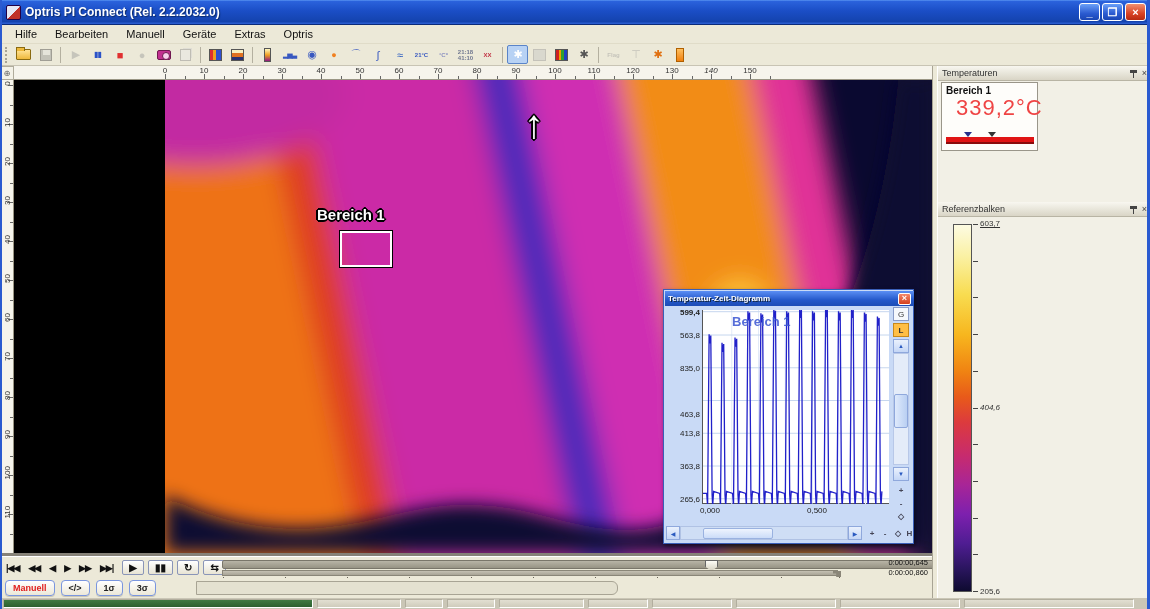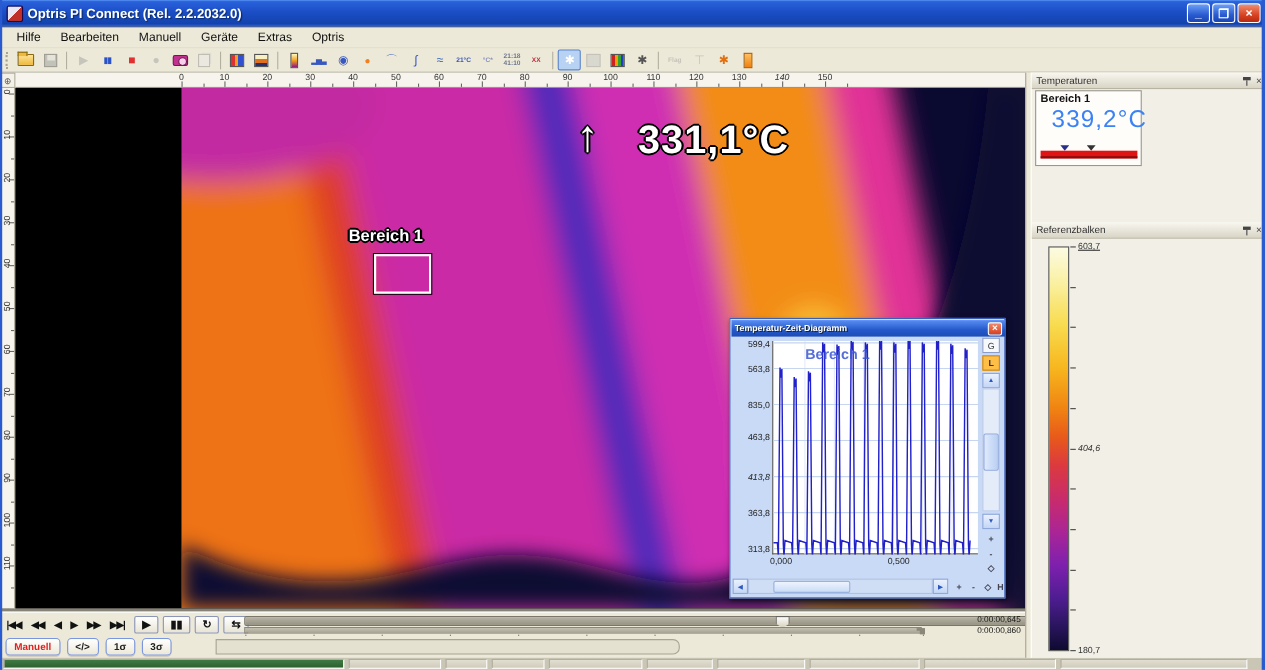--- a/index.html
+++ b/index.html
@@ -108,21 +108,21 @@
   #rightcol { left:937px; top:66px; width:213px; height:532px; background:#f2f0e6; border-left:1px solid #fff; position:absolute; }
   .p-header { position:absolute; left:0px; width:213px; height:15px; background:linear-gradient(180deg,#f8f7f0,#d9d5c6); border-bottom:1px solid #b8b4a4; display:flex; align-items:center; padding:0 4px; }
   .p-title { font-size:9px; color:#333; }
   .p-tools { margin-left:auto; display:flex; gap:5px; align-items:center; color:#444; font-size:9px; }
   .pin-icon { width:7px; height:9px; position:relative; }
   .pin-icon:before { content:""; position:absolute; left:0; top:1px; width:7px; height:3px; background:#444; }
   .pin-icon:after { content:""; position:absolute; left:3px; top:4px; width:1px; height:5px; background:#444; }
 
   #temp-card { position:absolute; left:3px; top:16px; width:97px; height:69px; background:#fefdfa; border:1px solid #9a968a; }
   #temp-area-label { font-size:10px; font-weight:bold; color:#111; padding:2px 0 0 4px; }
-  #temp-value { font-size:22px; color:#3b82f6; padding-left:14px; line-height:24px; letter-spacing:1px; }
+  #temp-value { font-size:22px; color:#ef4444; padding-left:14px; line-height:24px; letter-spacing:1px; }
   #temp-bar { position:absolute; left:4px; bottom:6px; width:88px; height:7px; background:#e01414; border-bottom:2px solid #8a0c0c; }
   .temp-marker { position:absolute; bottom:13px; width:0; height:0; border-left:4px solid transparent; border-right:4px solid transparent; border-top:5px solid #26308a; }
 
   #colorbar { position:absolute; left:15px; top:158px; width:19px; height:368px; border:1px solid #555;
     background:linear-gradient(180deg,#fdfbe2 0%,#faf0a0 9%,#f8dc50 19%,#f7b61e 30%,#f08312 40%,#e85a1a 47%,#dc3a3e 54%,#c72b6e 63%,#a82597 71%,#7d20ae 79%,#4f1d92 87%,#2a155e 94%,#0e0a30 100%); }
   .cb-tick { position:absolute; left:35px; width:5px; height:1px; background:#444; }
   .cb-lab { position:absolute; left:42px; font-size:8px; color:#333; }
 
   
   #frame-r { position:absolute; right:0; top:0; width:3px; height:609px; background:#2a5ad0; }
@@ -362,21 +362,20 @@
         </g>
         <ellipse cx="575" cy="330" rx="55" ry="130" fill="#fcc337"></ellipse>
         <ellipse cx="30" cy="15" rx="150" ry="70" fill="#c22aa2"></ellipse>
       </g>
       <path filter="url(#b9)" fill="#0a0830" d="M0,473 L0,415 C60,448 130,455 190,443 C245,432 272,420 330,426 C385,432 430,458 490,447 C560,434 625,345 675,240 C705,175 725,85 733,0 L767,0 L767,473 Z"></path>
     </svg>
 
     <div id="area-label" class="ovl-text">Bereich 1</div>
     <div id="area-box"></div>
     <div id="cursor-arrow" class="ovl-text">↑</div>
-    <div id="cursor-temp" class="ovl-text">331,1°C</div>
 
     <div id="dgwin" class="abs">
       <div id="dg-title" class="abs">
         <span id="dg-title-text">Temperatur-Zeit-Diagramm</span>
         <span id="dg-close">×</span>
       </div>
       <div id="dg-plot" class="abs">
         <svg id="dg-svg" width="187" height="194" viewBox="0 0 187 194">
             <line x1="28.75" x2="28.75" y1="0" y2="194" stroke="#e2eaf8"></line>
             <line x1="55.5" x2="55.5" y1="0" y2="194" stroke="#e2eaf8"></line>
@@ -388,27 +387,27 @@
             <line x1="0" x2="187" y1="25.02100000000003" y2="25.02100000000003" stroke="#c6d6ee"></line>
             <line x1="0" x2="187" y1="57.77100000000003" y2="57.77100000000003" stroke="#c6d6ee"></line>
             <line x1="0" x2="187" y1="90.521" y2="90.521" stroke="#c6d6ee"></line>
             <line x1="0" x2="187" y1="123.271" y2="123.271" stroke="#c6d6ee"></line>
             <line x1="0" x2="187" y1="156.021" y2="156.021" stroke="#c6d6ee"></line>
             <line x1="0" x2="187" y1="188.771" y2="188.771" stroke="#c6d6ee"></line>
             <polyline points="0.0,183.4 3.7,183.4 4.6,195.8 6.1,24.2 6.9,33.4 7.8,25.5 9.1,184.7 9.7,195.8 10.6,181.4 16.7,183.4 17.5,195.8 19.0,32.8 19.9,41.9 20.7,34.1 22.0,184.7 22.7,195.8 23.5,181.4 29.6,183.4 30.5,195.8 32.0,27.5 32.8,36.7 33.7,28.8 35.0,184.7 35.6,195.8 36.5,181.4 42.6,183.4 43.4,195.8 44.9,1.3 45.8,10.5 46.6,2.6 47.9,184.7 48.5,195.8 49.4,181.4 55.5,183.4 56.4,195.8 57.9,3.3 58.7,12.4 59.6,4.6 60.9,184.7 61.5,195.8 62.3,181.4 68.4,183.4 69.3,195.8 70.8,-0.7 71.7,8.5 72.5,0.7 73.8,184.7 74.4,195.8 75.3,181.4 81.4,183.4 82.3,195.8 83.7,1.3 84.6,10.5 85.5,2.6 86.7,184.7 87.4,195.8 88.2,181.4 94.3,183.4 95.2,195.8 96.7,-1.3 97.6,7.9 98.4,0.0 99.7,184.7 100.3,195.8 101.2,181.4 107.3,183.4 108.1,195.8 109.6,1.3 110.5,10.5 111.4,2.6 112.6,184.7 113.3,195.8 114.1,181.4 120.2,183.4 121.1,195.8 122.6,-2.0 123.4,7.2 124.3,-0.7 125.6,184.7 126.2,195.8 127.1,181.4 133.2,183.4 134.0,195.8 135.5,1.3 136.4,10.5 137.2,2.6 138.5,184.7 139.2,195.8 140.0,181.4 146.1,183.4 147.0,195.8 148.5,-1.3 149.3,7.9 150.2,0.0 151.5,184.7 152.1,195.8 153.0,181.4 159.1,183.4 159.9,195.8 161.4,2.6 162.3,11.8 163.1,3.9 164.4,184.7 165.1,195.8 165.9,181.4 172.0,183.4 172.9,195.8 174.4,6.6 175.2,15.7 176.1,7.9 177.4,184.7 178.0,195.8 178.9,181.4" fill="none" stroke="#2121c9" stroke-width="1.3"></polyline>
           </svg>
       </div>
       <div id="dg-ylabs">
-          <div class="dg-ylab" style="top: 17.703px;">599,4</div>
+          <div class="dg-ylab" style="top: 17.703px; font-weight: bold;">599,4</div>
           <div class="dg-ylab" style="top: 41.021px;">563,8</div>
           <div class="dg-ylab" style="top: 73.771px;">835,0</div>
-          <div class="dg-ylab" style="top: 103px;">463,8</div>
-          <div class="dg-ylab" style="top: 139.271px; font-style: italic;">413,8</div>
+          <div class="dg-ylab" style="top: 120px;">463,8</div>
+          <div class="dg-ylab" style="top: 139.271px;">413,8</div>
           <div class="dg-ylab" style="top: 172.021px;">363,8</div>
-          <div class="dg-ylab" style="top: 204.771px;">313,8</div>
+          <div class="dg-ylab" style="top: 204.771px;">265,6</div>
         </div>
       <div id="dg-legend">Bereich 1</div>
       <div class="dg-xlab" style="left:36px;">0,000</div>
       <div class="dg-xlab" style="left:143px;">0,500</div>
 
       <div class="dg-side" style="top:17px;">G</div>
       <div class="dg-side" id="dg-btn-l" style="top:33px;">L</div>
       <div class="dg-side dg-scrollbtn" style="top:49px;">▲</div>
       <div id="dg-vtrack">
           <div id="dg-vthumb"></div>
@@ -526,17 +525,17 @@
       <div class="cb-tick" style="top: 304.8px;"></div>
       <div class="cb-tick" style="top: 341.5px;"></div>
       <div class="cb-tick" style="top: 378.2px;"></div>
       <div class="cb-tick" style="top: 414.9px;"></div>
       <div class="cb-tick" style="top: 451.6px;"></div>
       <div class="cb-tick" style="top: 488.3px;"></div>
       <div class="cb-tick" style="top: 525px;"></div>
     </div>
   <div class="cb-lab" style="top:153px;text-decoration:underline;">603,7</div>
   <div class="cb-lab" style="top:337px;font-style:italic;">404,6</div>
-  <div class="cb-lab" style="top:521px;">180,7</div>
+  <div class="cb-lab" style="top:521px;">205,6</div>
 </div>
 
 <div id="frame-l"></div>
 <div id="frame-r"></div>
 
 </body></html>

